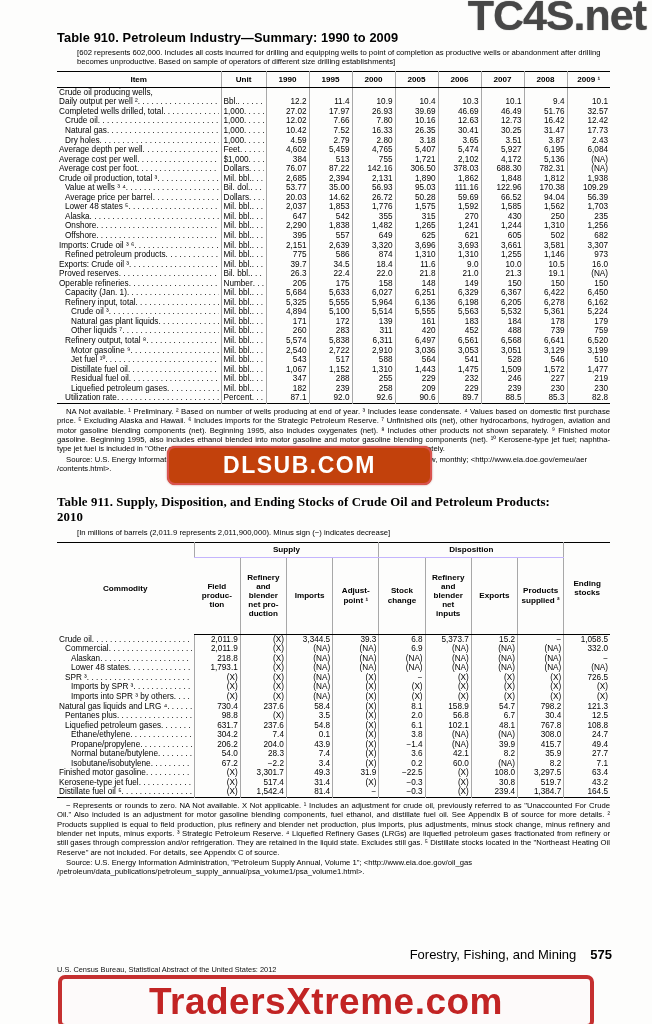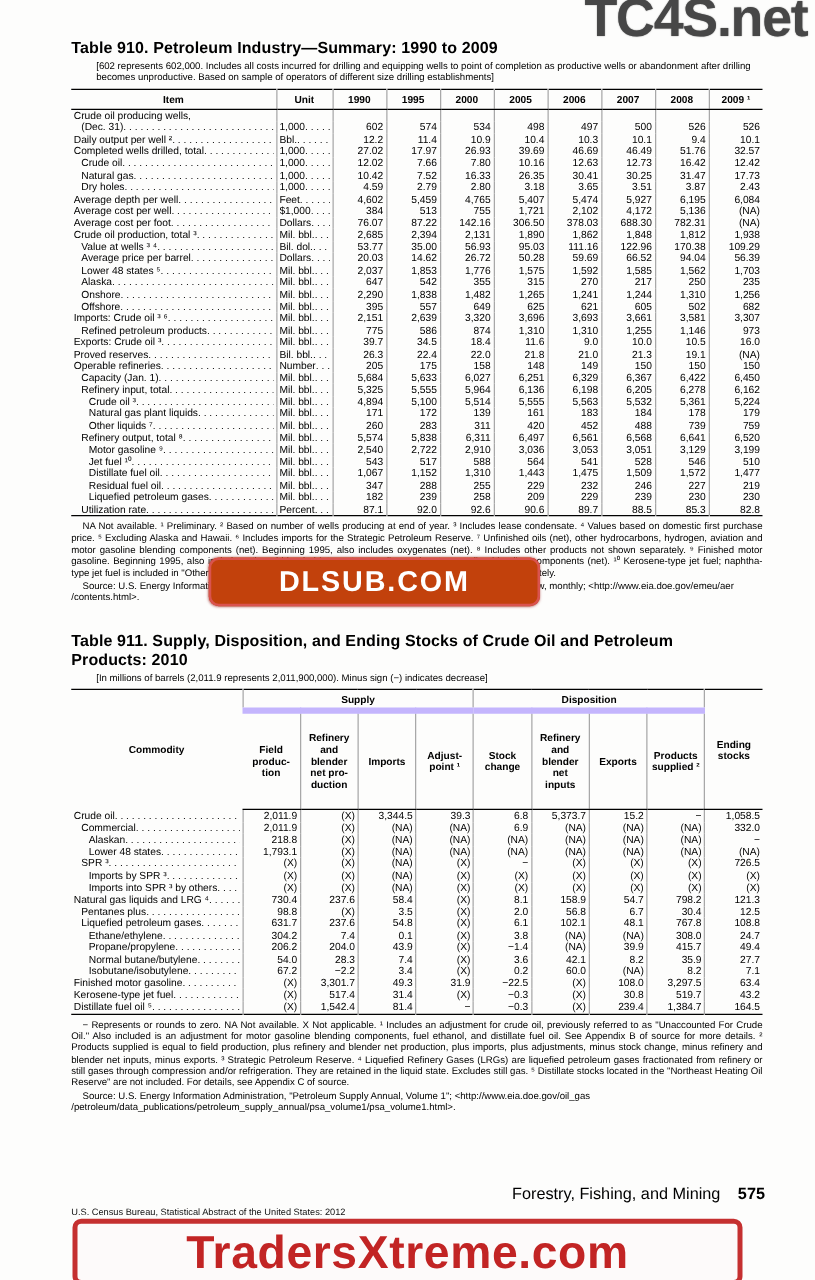--- a/index.html
+++ b/index.html
@@ -5,38 +5,38 @@
   html,body{margin:0;padding:0;}
   body{
     width:652px;height:1024px;position:relative;overflow:hidden;
     background:#fdfdfc;color:#000;
     font-family:"Liberation Sans", sans-serif;
   }
   .page{position:absolute;left:57px;top:0;width:553px;}
 
   .t-title{font-size:12.8px;font-weight:bold;line-height:15px;letter-spacing:.1px;margin:0;}
   #title910{margin-top:30px;}
-  #title911{margin-top:22px;max-width:505px;}
+  #title911{margin-top:22px;max-width:505px;font-family:Liberation Serif, serif;}
   .bnote{font-size:7.7px;line-height:9.4px;margin:3px 0 0 0;padding-left:20px;}
 
   table.dt{
     width:100%;border-collapse:collapse;table-layout:fixed;margin-top:4px;
     border-top:1px solid #000;border-bottom:1px solid #000;
     font-size:8.2px;
   }
   .dt th{
     font-size:8.1px;font-weight:bold;text-align:center;vertical-align:middle;
     padding:1px 2px;line-height:9.2px;white-space:pre-line;
   }
   .dt td{padding:0 2px;line-height:9.55px;vertical-align:bottom;}
   .dt td.num{text-align:right;white-space:nowrap;}
   .dt td + td, .dt th + th{border-left:1px solid #a8a8a8;}
   #t910 thead th{border-bottom:1px solid #000;height:13px;margin-top:12px;}
   #t911 tr.grp-row th{height:12px;}
-  #t911 th.grp{border-bottom:5px solid #c4b5fd;}
+  #t911 th.grp{border-bottom:1px solid #c4b5fd;}
   #t911 tr.subhead th{height:74px;border-bottom:1px solid #000;}
   #t911 th.cmd{vertical-align:middle;}
   #t911 th.end{vertical-align:middle;border-bottom:1px solid #000;}
 
   .fw{display:flex;align-items:baseline;overflow:hidden;}
   .fw .txt{white-space:nowrap;}
   .dots{flex:1;overflow:hidden;white-space:nowrap;color:#000;}
   .dots::after{content:" . . . . . . . . . . . . . . . . . . . . . . . . . . . . . . . . . . . . . . . . . . . . . . . . . . . . . . . . . . . .";}
   td.ind1 .fw{padding-left:6px;}
   td.ind2 .fw{padding-left:12px;}
@@ -115,42 +115,20 @@
           <td class="num"></td>
           <td class="num"></td>
           <td class="num"></td>
           <td class="num"></td>
           <td class="num"></td>
           <td class="num"></td>
           <td class="num"></td>
           <td class="num"></td>
         </tr>
         <tr>
-          <td class="lbl ind1">
-            <div class="fw">
-              <span class="txt">(Dec. 31)</span>
-              <span class="dots"></span>
-            </div>
-          </td>
-          <td>
-            <div class="fw">
-              <span class="txt">1,000</span>
-              <span class="dots"></span>
-            </div>
-          </td>
-          <td class="num">602</td>
-          <td class="num">574</td>
-          <td class="num">534</td>
-          <td class="num">498</td>
-          <td class="num">497</td>
-          <td class="num">500</td>
-          <td class="num">526</td>
-          <td class="num">526</td>
-        </tr>
-        <tr>
           <td class="lbl ind0">
             <div class="fw">
               <span class="txt">Daily output per well ²</span>
               <span class="dots"></span>
             </div>
           </td>
           <td>
             <div class="fw">
               <span class="txt">Bbl.</span>
               <span class="dots"></span>
@@ -418,21 +396,21 @@
             <div class="fw">
               <span class="txt">Mil. bbl.</span>
               <span class="dots"></span>
             </div>
           </td>
           <td class="num">647</td>
           <td class="num">542</td>
           <td class="num">355</td>
           <td class="num">315</td>
           <td class="num">270</td>
-          <td class="num">217</td>
+          <td class="num">430</td>
           <td class="num">250</td>
           <td class="num">235</td>
         </tr>
         <tr>
           <td class="lbl ind1">
             <div class="fw">
               <span class="txt">Onshore</span>
               <span class="dots"></span>
             </div>
           </td>

